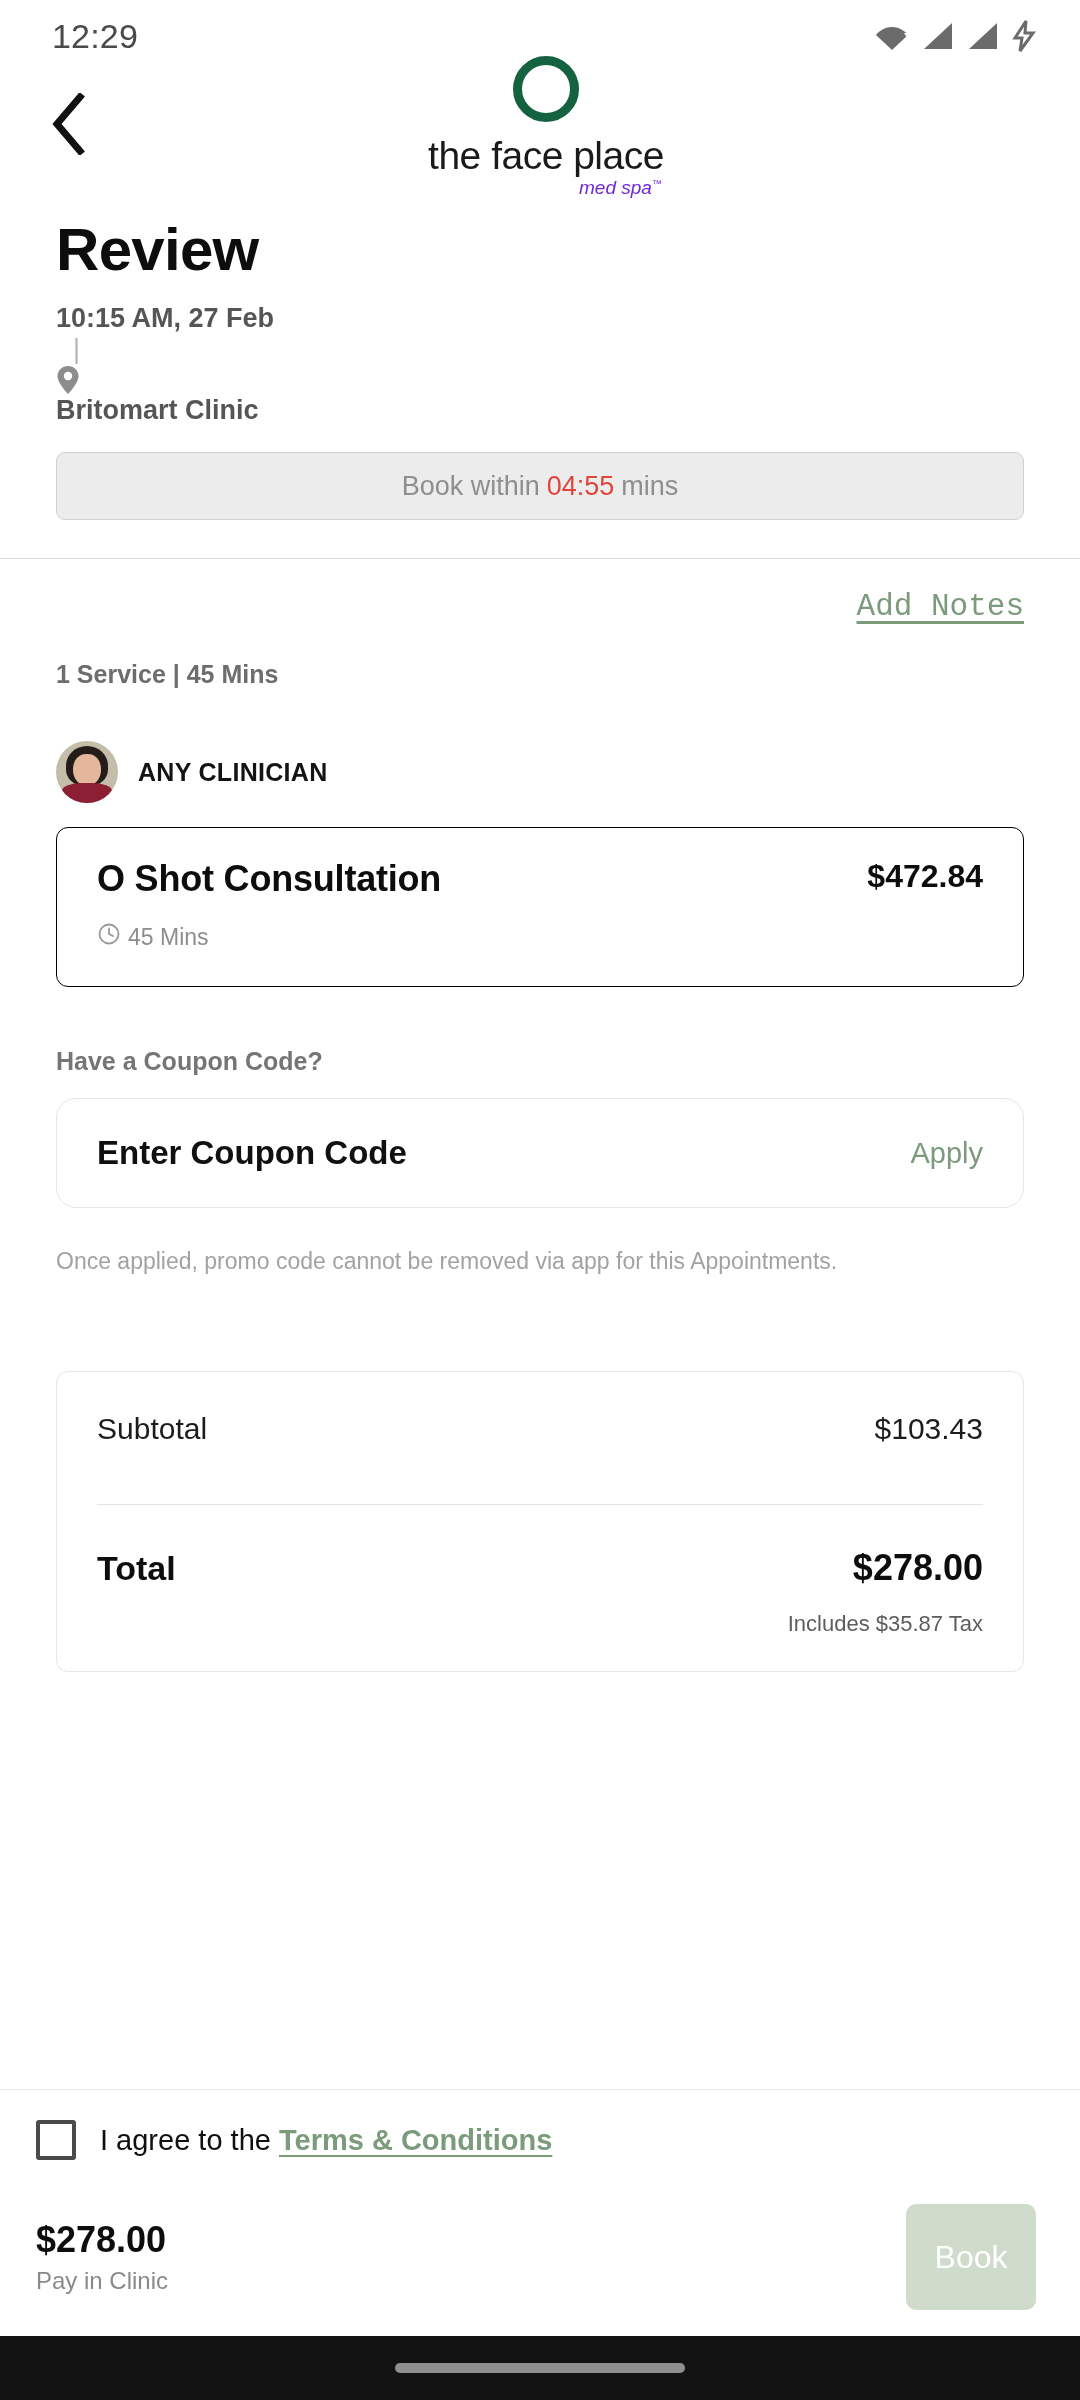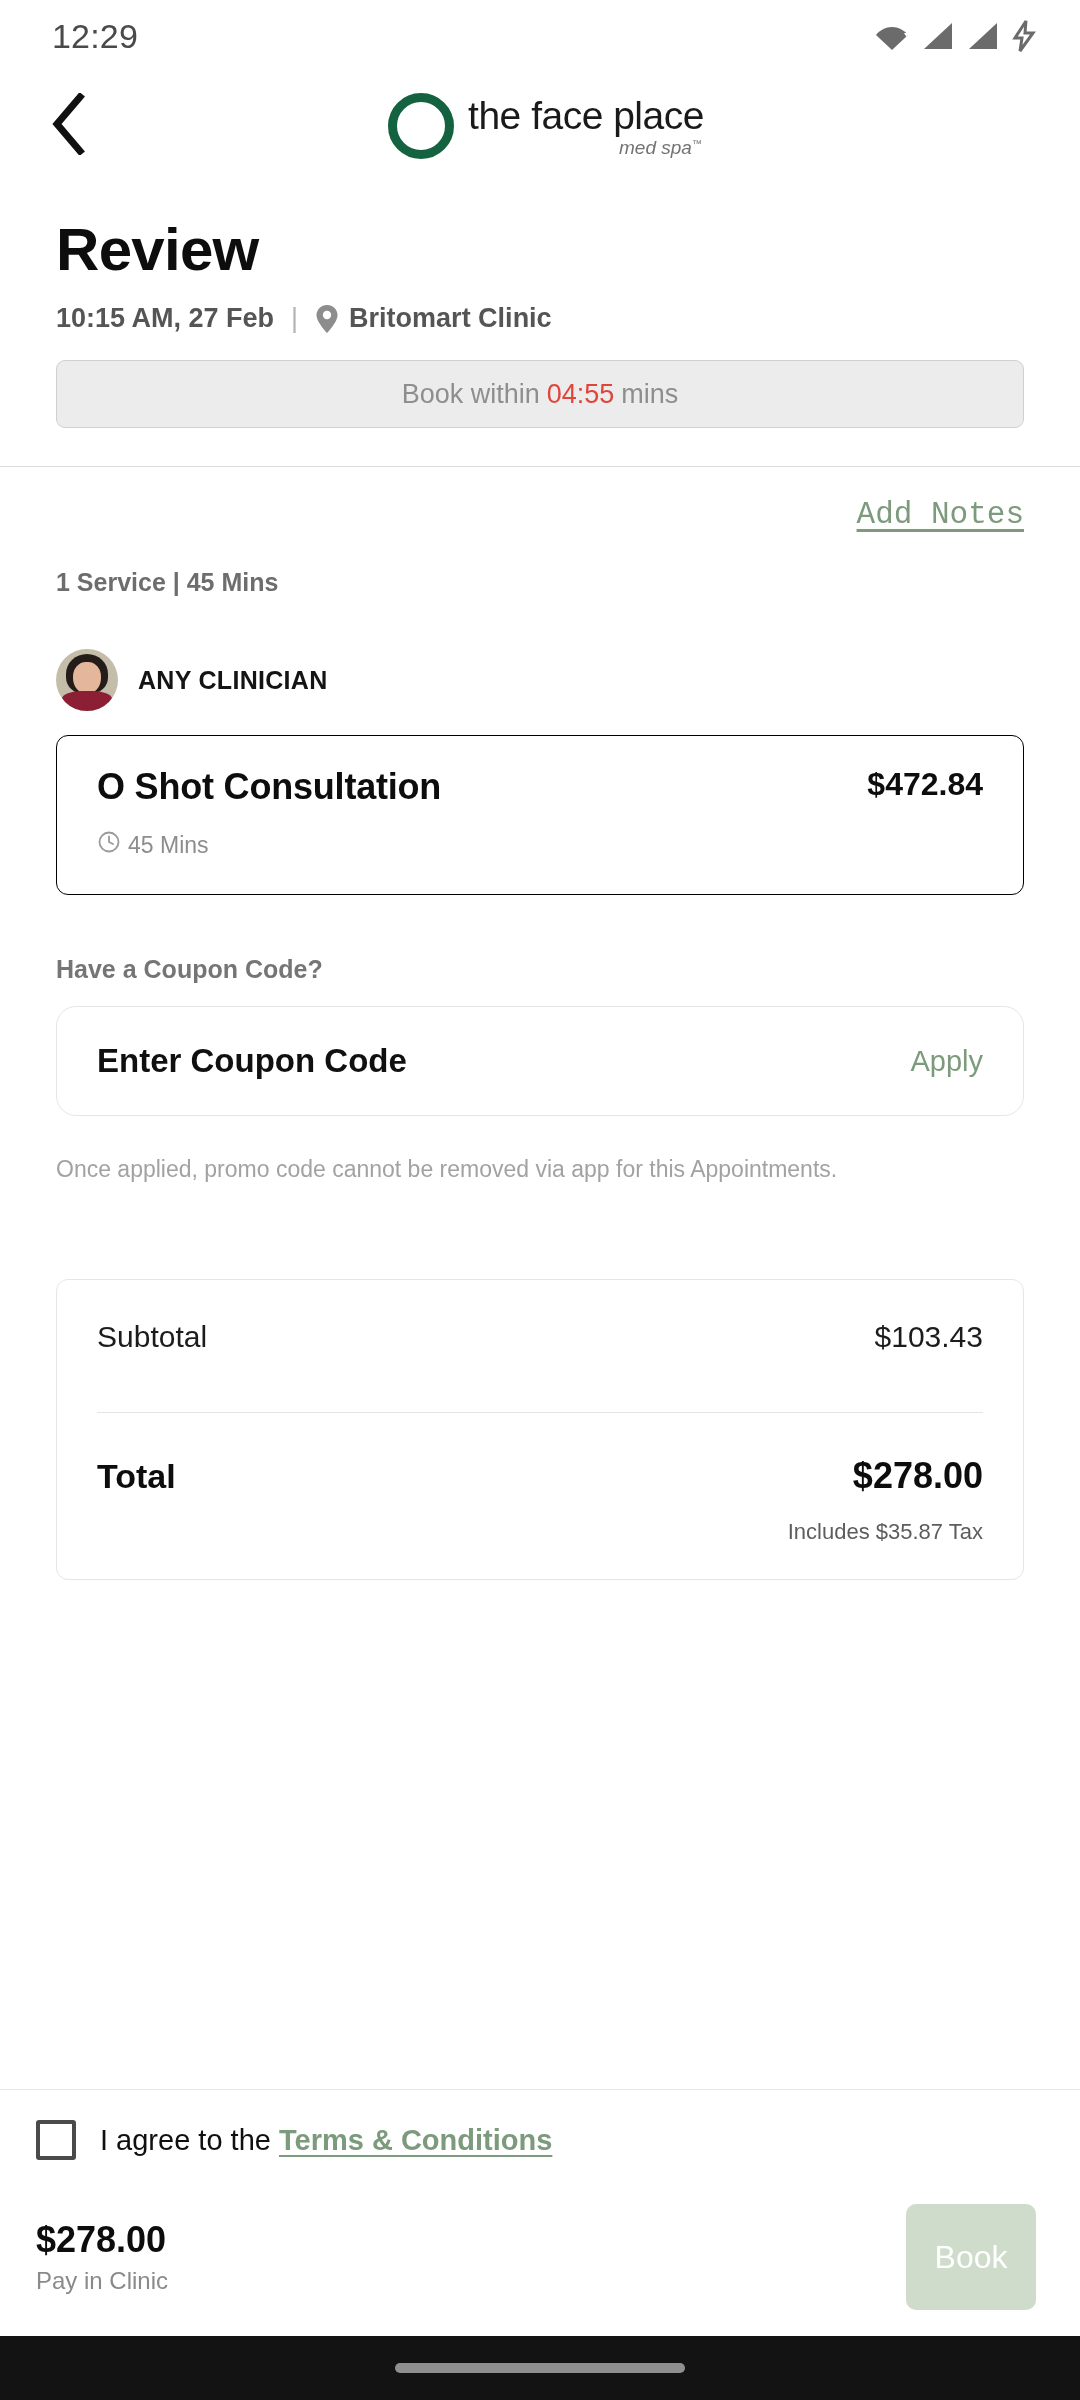--- a/index.html
+++ b/index.html
@@ -43,58 +43,60 @@
     position:absolute; left:34px; top:50%;
     transform:translateY(-50%);
     width:72px; height:72px;
     display:flex; align-items:center; justify-content:center;
     cursor:pointer;
   }
   .brand {
     margin:0 auto;
     display:flex; align-items:center; gap:14px;
     transform:translateX(6px);
+    flex-direction:column;
   }
   .brand-ring {
     width:66px; height:66px;
     border:9px solid #14623f;
     border-radius:50%;
   }
   .brand-text { display:flex; flex-direction:column; line-height:1; }
   .brand-main {
     font-size:39px;
     color:#1a1a1a;
     letter-spacing:-.5px;
     font-weight:400;
   }
   .brand-sub {
     font-size:19px;
-    color:#737373;
+    color:#6d28d9;
     align-self:flex-end;
     margin-top:3px;
     margin-right:2px;
     font-style:italic;
     text-align:center;
   }
   .brand-sub sup { font-size:10px; }
 
   
   .titleblock { padding:38px 56px 0 56px; }
   .page-title {
     font-size:60px;
     font-weight:700;
     color:#0d0d0d;
     letter-spacing:-.7px;
     line-height:1.05;
   }
   .meta-row {
     margin-top:22px;
-    display:flex; align-items:flex-end;
+    display:flex; align-items:flex-start;
     font-size:27px; font-weight:700;
     color:#555555;
+    flex-direction:column;
   }
   .meta-sep { margin:0 17px; color:#b4b4b4; font-weight:400; }
   .pin-icon { margin-right:10px; display:flex; }
 
   
   .timer-wrap { padding:26px 56px 0 56px; }
   .timer {
     height:68px;
     background:#ececec;
     border:1px solid #d0d0d0;

